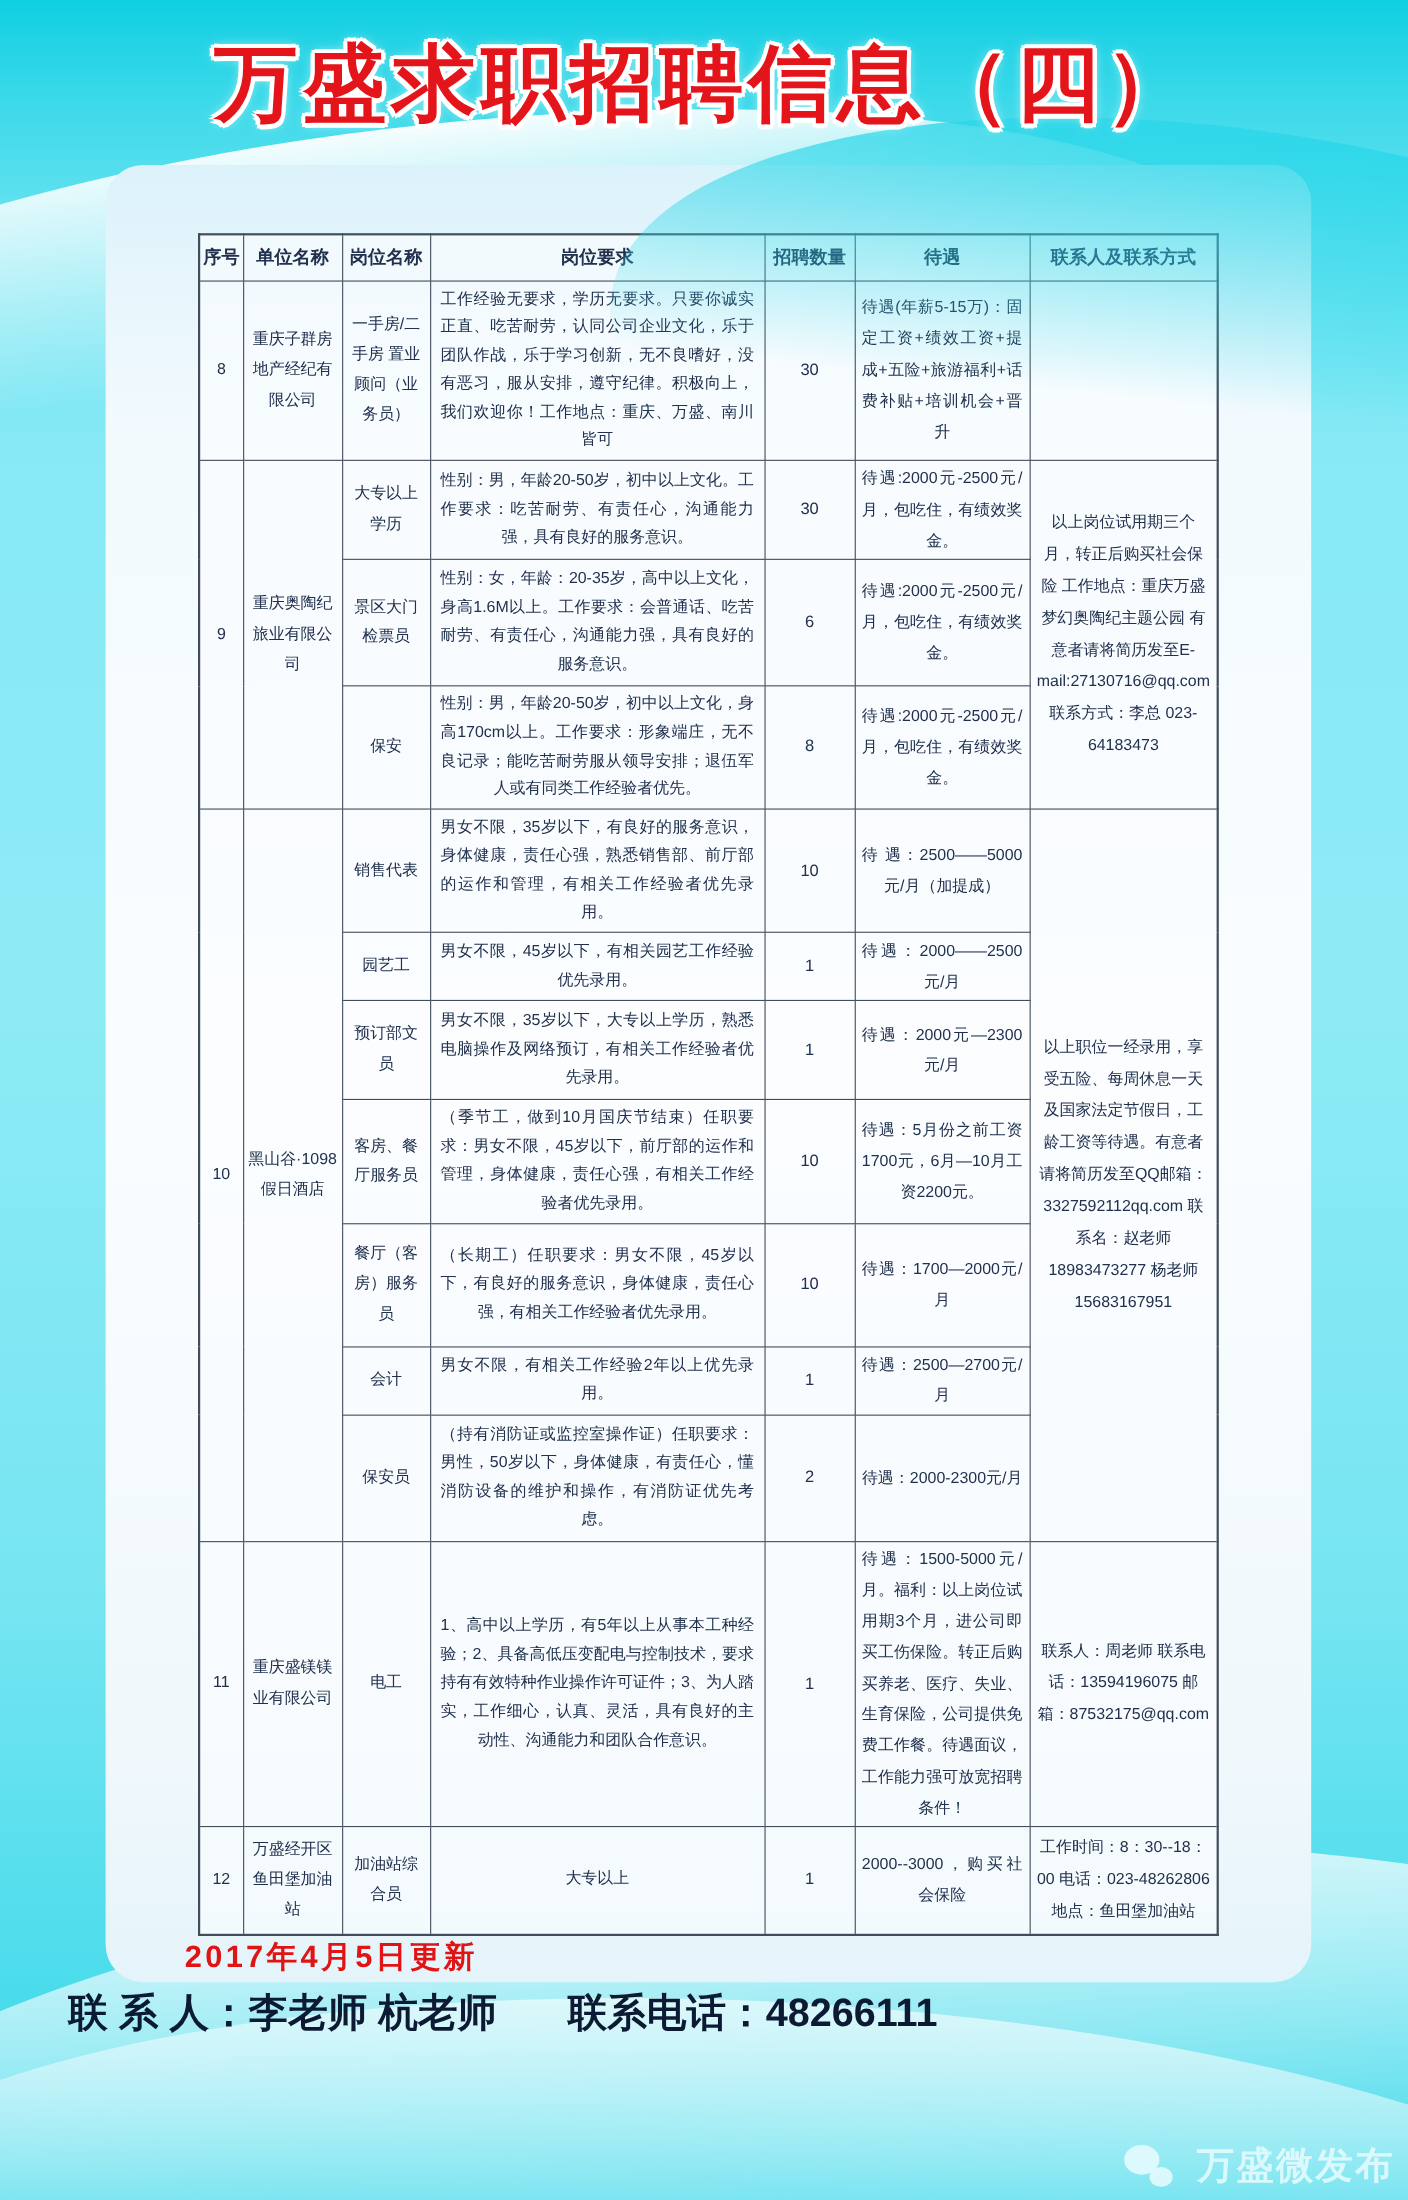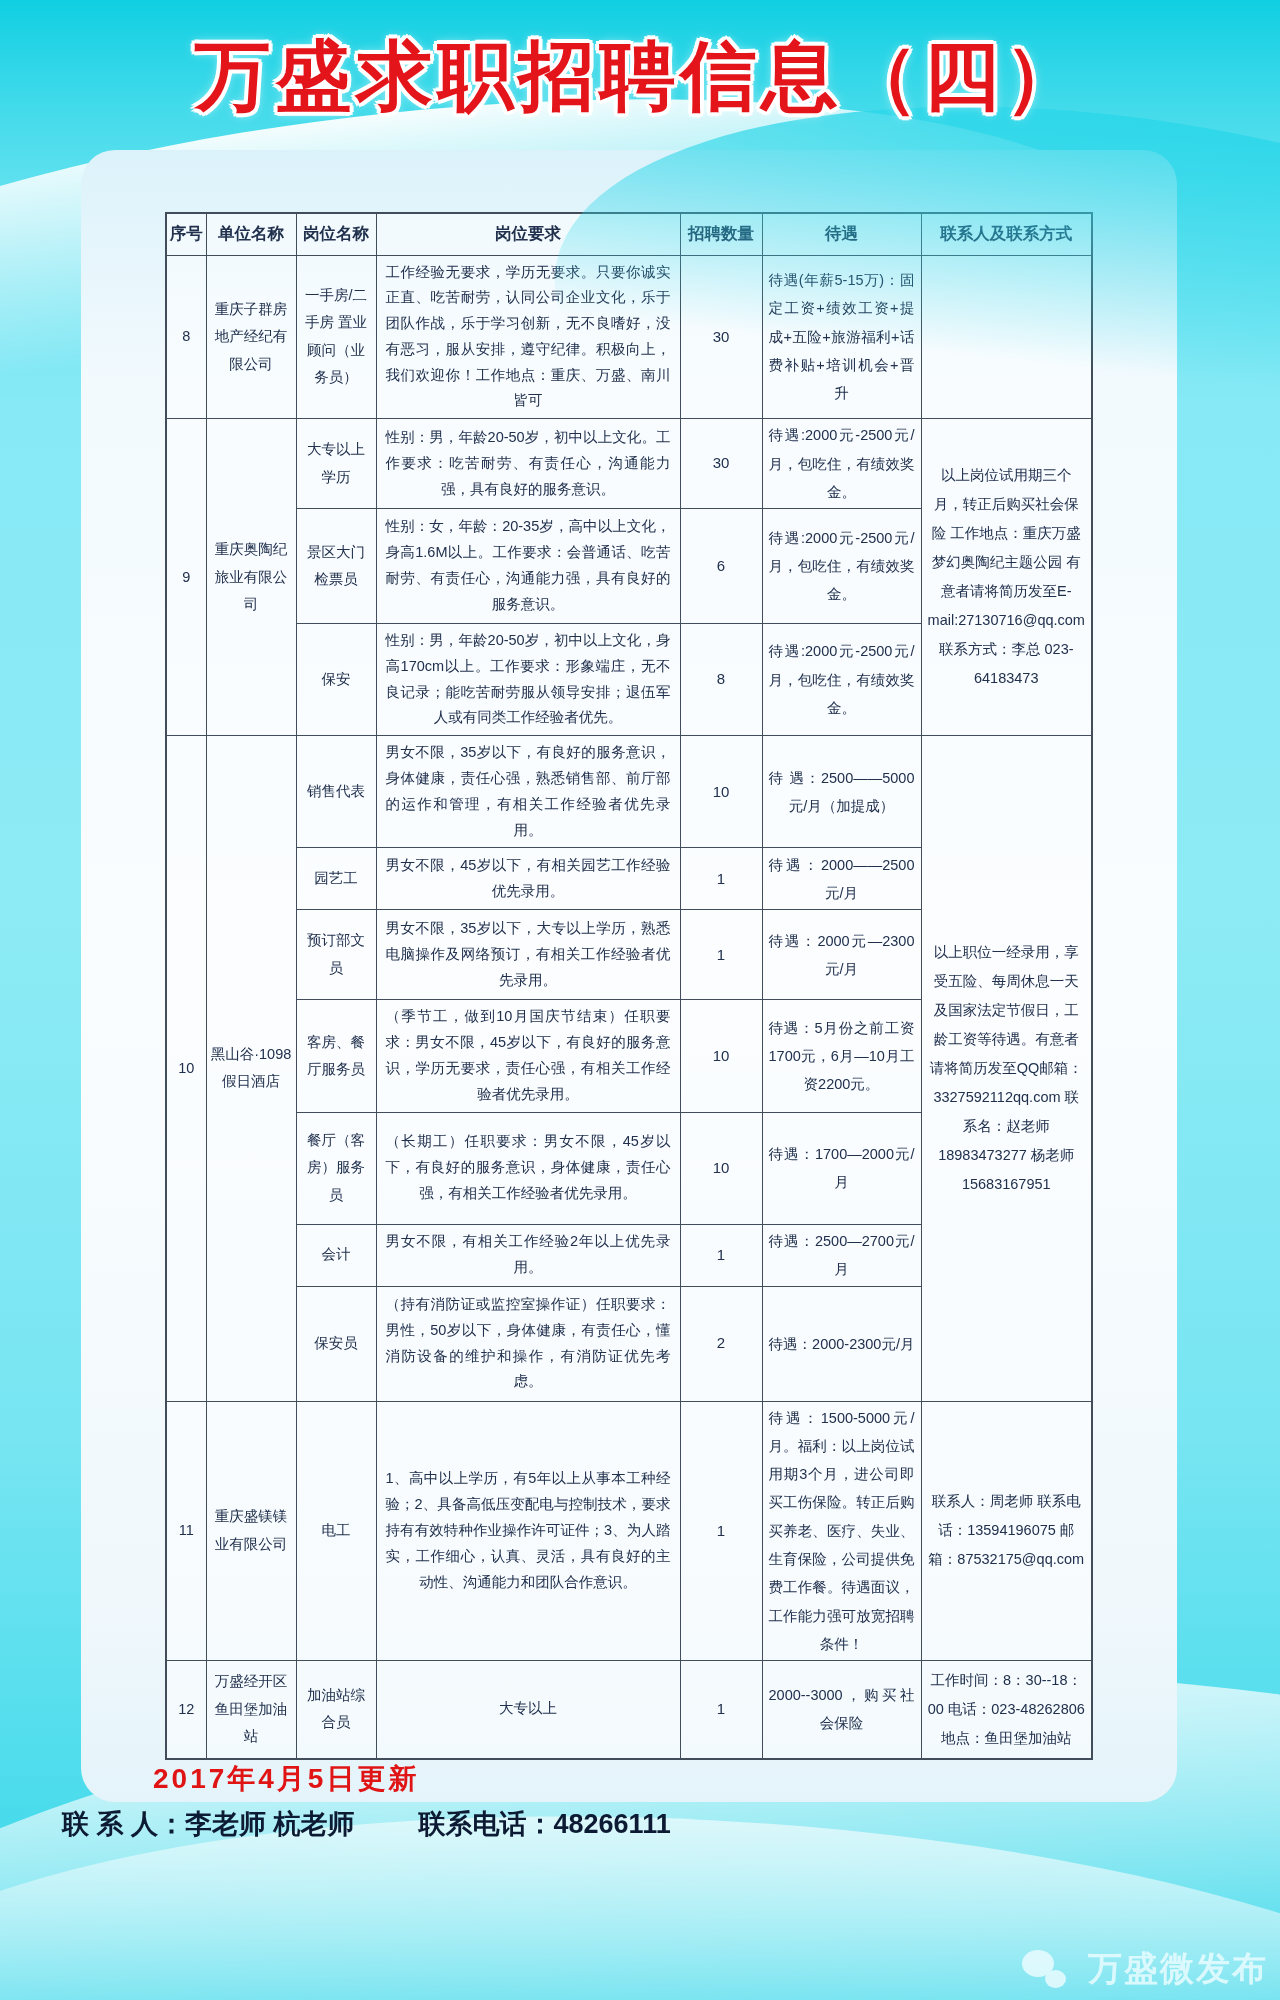--- a/index.html
+++ b/index.html
@@ -24,21 +24,21 @@
 
   #title{
     position:relative;z-index:4;margin-top:26px;text-align:center;
     font-family:"DejaVu Serif","Liberation Serif",serif;font-weight:bold;
     font-size:76px;letter-spacing:5px;color:#e3151b;
     text-shadow:-3px -3px 0 #fff,3px -3px 0 #fff,-3px 3px 0 #fff,3px 3px 0 #fff,
       -4px 0 0 #fff,4px 0 0 #fff,0 -4px 0 #fff,0 4px 0 #fff,0 0 12px rgba(255,255,255,.85);
   }
 
   #panel{
-    position:absolute;top:150px;left:81px;width:1096px;height:1652px;z-index:2;
+    position:absolute;top:150px;left:96px;width:1096px;height:1652px;z-index:2;
     background:linear-gradient(180deg,#dcf2fa 0%,#f2fafe 14%,#fafdff 50%,#f0f8fc 88%,#e4f4fa 100%);
     border-radius:34px;
   }
   #tablewrap{padding-top:62px;display:flex;justify-content:center;}
   table{
     border-collapse:collapse;table-layout:fixed;width:926px;
     background:rgba(252,254,255,.6);
     border:2px solid #414d5a;
     color:#20304d;
   }
@@ -55,21 +55,21 @@
 
   #update-date{
     transform:translateX(72px);
     font-size:28px;font-weight:bold;letter-spacing:3px;color:#e01414;
   }
 
   #footer{position:absolute;left:62px;top:1806px;width:1170px;z-index:6;color:#0c1b33;}
   .fline{font-weight:bold;white-space:nowrap;}
   #fline1{font-size:31px;margin-bottom:30px;}
   #fline2{font-size:27px;margin-bottom:28px;}
-  #fline3{font-size:27px;}
+  #fline3{font-size:36px;}
   #fline3 .gap{display:inline-block;width:64px;}
 
   #wechat{
     position:absolute;right:12px;bottom:8px;z-index:6;display:flex;align-items:center;gap:22px;
     color:rgba(235,252,255,.82);font-size:34px;font-weight:bold;letter-spacing:2px;
   }
   .wx-icon{width:44px;height:38px;position:relative;opacity:.85;}
   .wx-icon .b1{position:absolute;left:0;top:0;width:32px;height:27px;background:#eafcff;border-radius:50%;}
   .wx-icon .b1:after{content:'';position:absolute;left:5px;bottom:-6px;border:7px solid transparent;border-top-color:#eafcff;transform:rotate(22deg);}
   .wx-icon .b2{position:absolute;right:0;bottom:0;width:21px;height:18px;background:#eafcff;border-radius:50%;}
@@ -154,21 +154,21 @@
         <td class="c-pay">待遇：2000——2500元/月</td>
       </tr>
       <tr class="h90">
         <td class="c-pos">预订部文员</td>
         <td class="c-req">男女不限，35岁以下，大专以上学历，熟悉电脑操作及网络预订，有相关工作经验者优先录用。</td>
         <td class="c-qty">1</td>
         <td class="c-pay">待遇：2000元—2300元/月</td>
       </tr>
       <tr class="h112">
         <td class="c-pos">客房、餐厅服务员</td>
-        <td class="c-req">（季节工，做到10月国庆节结束）任职要求：男女不限，45岁以下，有良好的服务意识，学历无要求，责任心强，有相关工作经验者优先录用。</td>
+        <td class="c-req">（季节工，做到10月国庆节结束）任职要求：男女不限，45岁以下，前厅部的运作和管理，身体健康，责任心强，有相关工作经验者优先录用。</td>
         <td class="c-qty">10</td>
         <td class="c-pay">待遇：5月份之前工资1700元，6月—10月工资2200元。</td>
       </tr>
       <tr class="h112">
         <td class="c-pos">餐厅（客房）服务员</td>
         <td class="c-req">（长期工）任职要求：男女不限，45岁以下，有良好的服务意识，身体健康，责任心强，有相关工作经验者优先录用。</td>
         <td class="c-qty">10</td>
         <td class="c-pay">待遇：1700—2000元/月</td>
       </tr>
       <tr class="h62">

